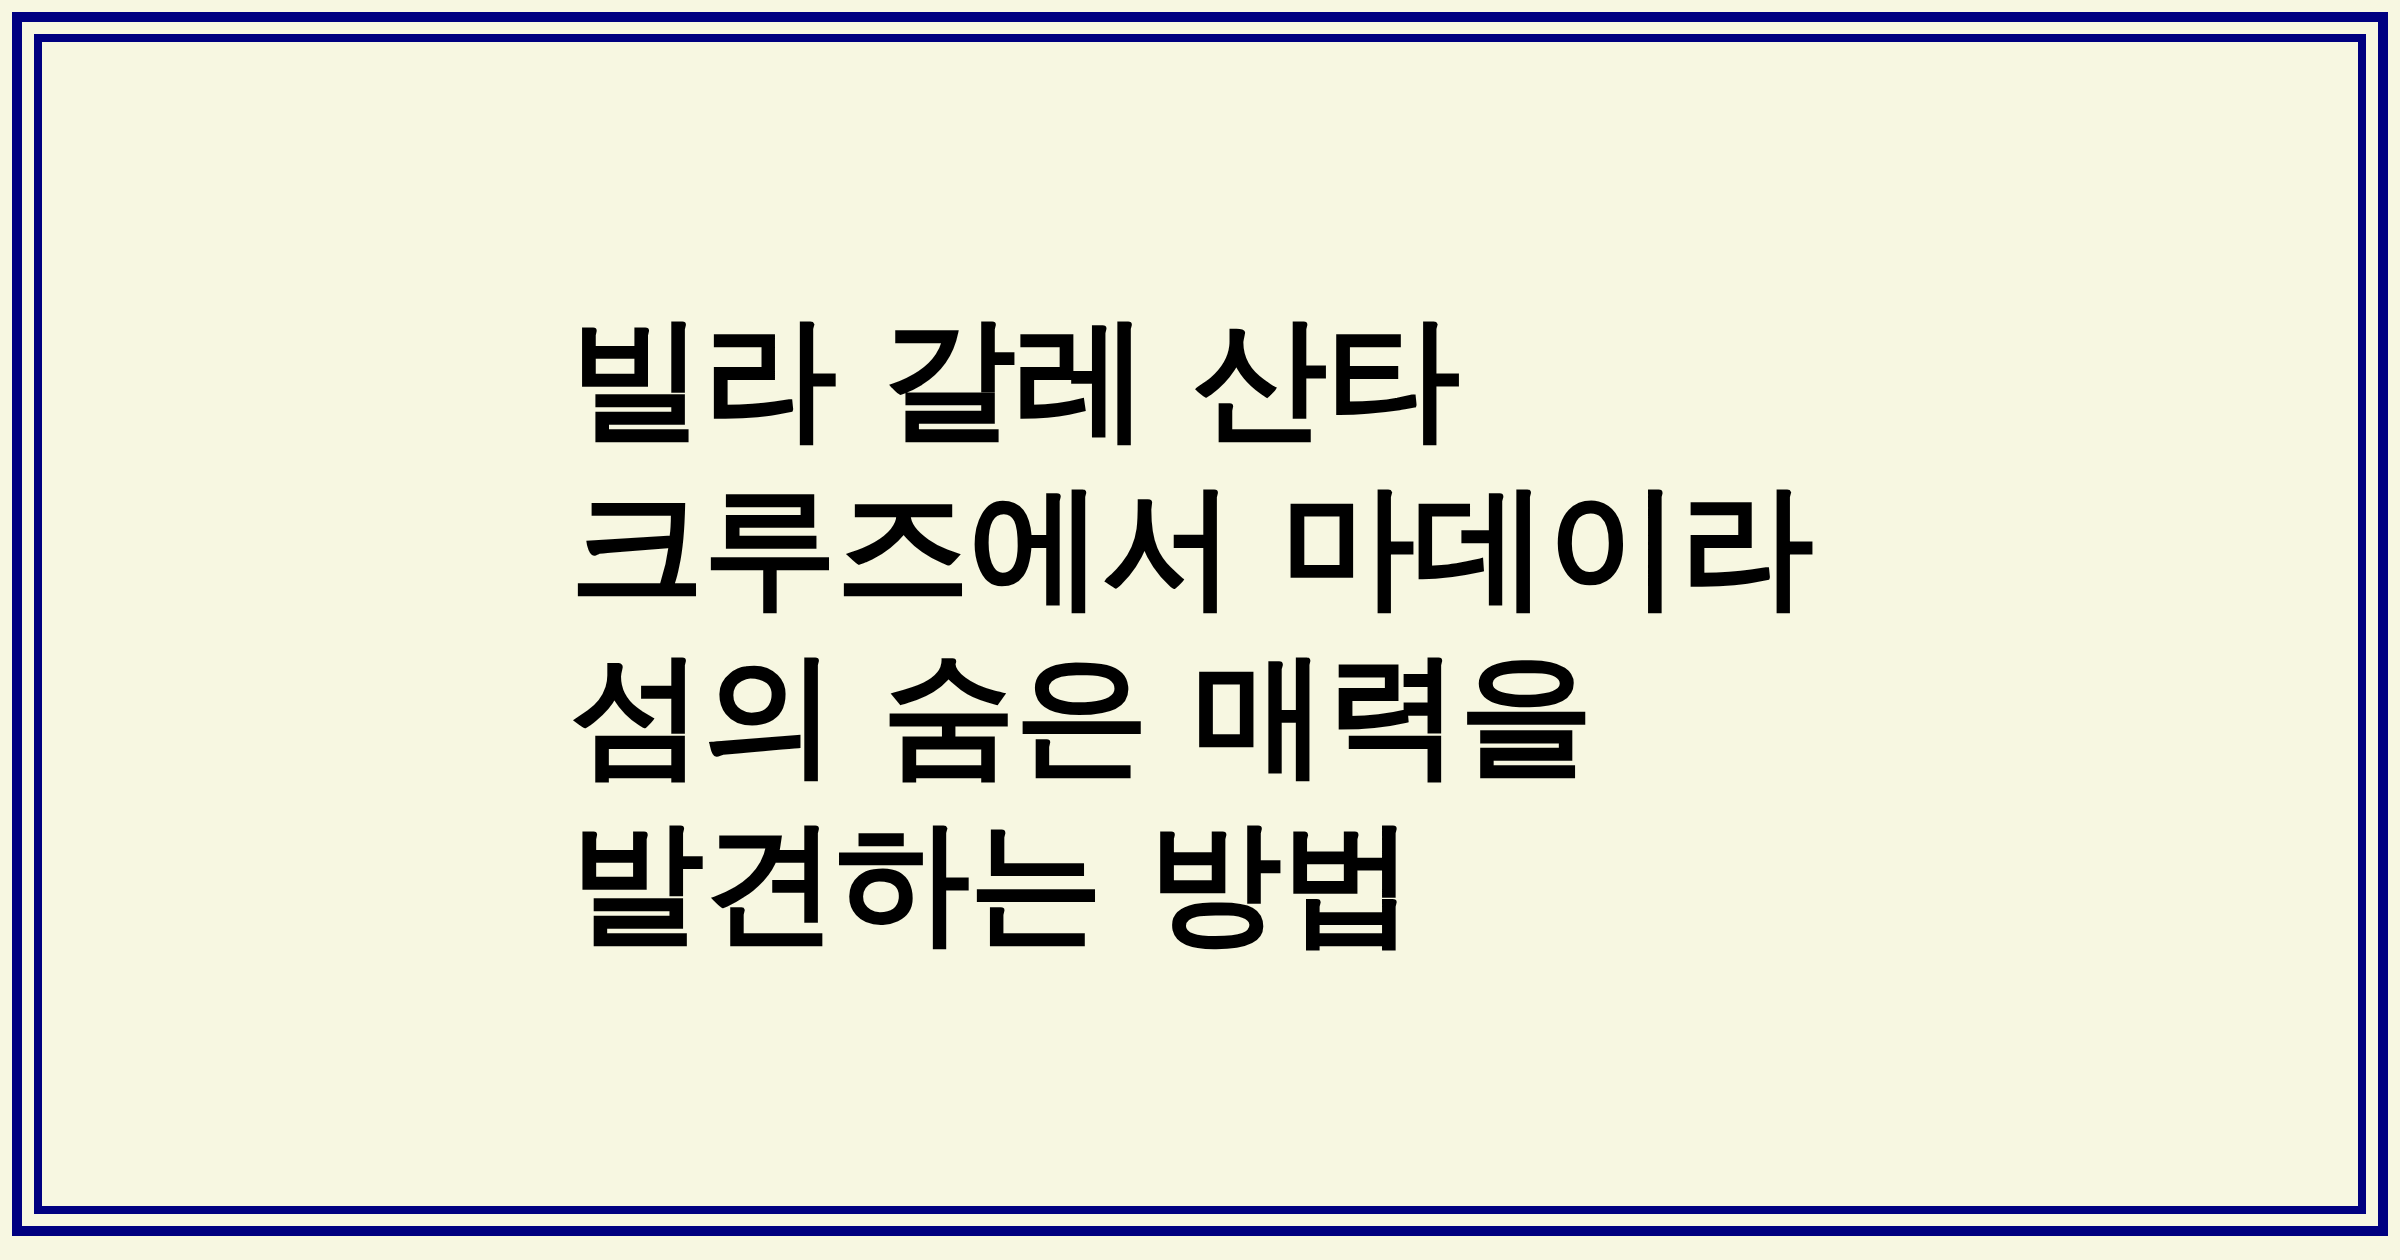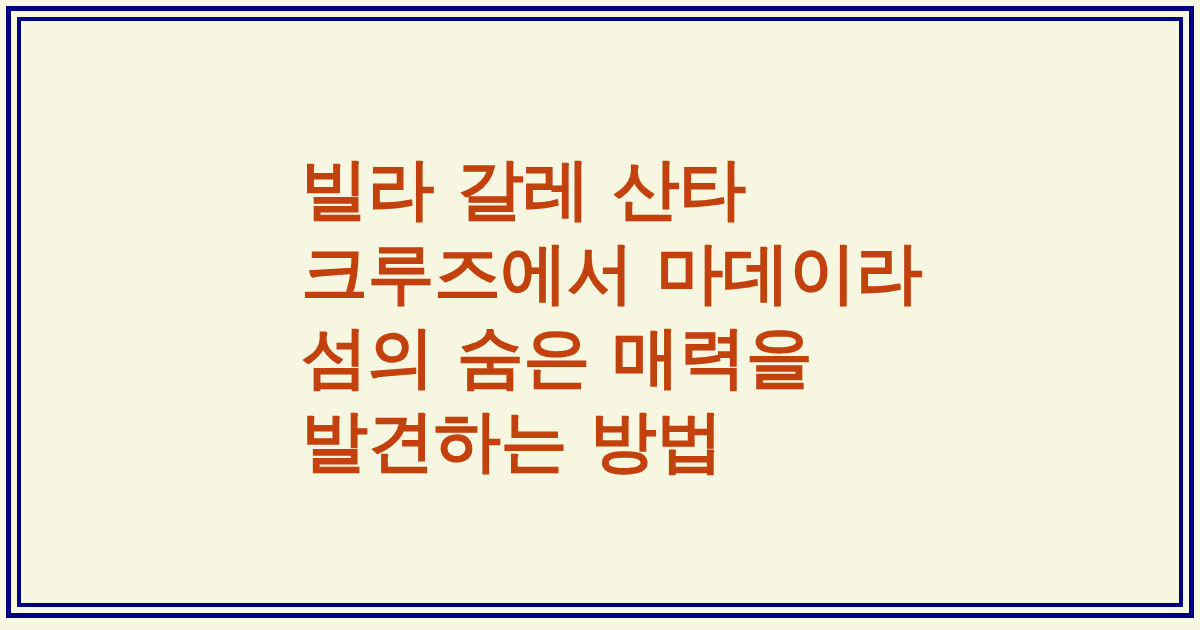--- a/index.html
+++ b/index.html
@@ -57,27 +57,27 @@
     height: 630px;
     display: flex;
     align-items: center;
     justify-content: flex-start;
     box-sizing: border-box;
     padding-left: 285px;
     padding-right: 240px;
   }
 
   .headline {
-    margin: 16px;
+    margin: 0;
     font-family: "DejaVu Sans", "Liberation Sans", sans-serif;
     font-size: 67px;
     font-weight: 700;
     line-height: 84px;
     letter-spacing: -0.5px;
-    color: #c2410c;
+    color: #000000;
     text-align: left;
     word-break: keep-all;
     text-rendering: optimizeLegibility;
   }
 </style>
 </head>
 <body>
 
 <div class="card">
 

